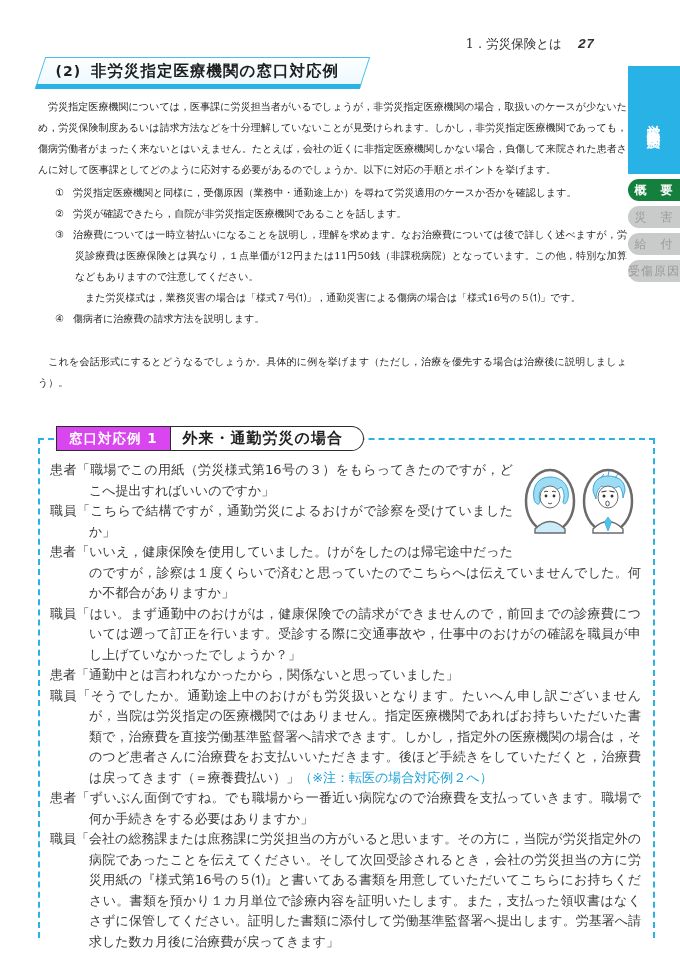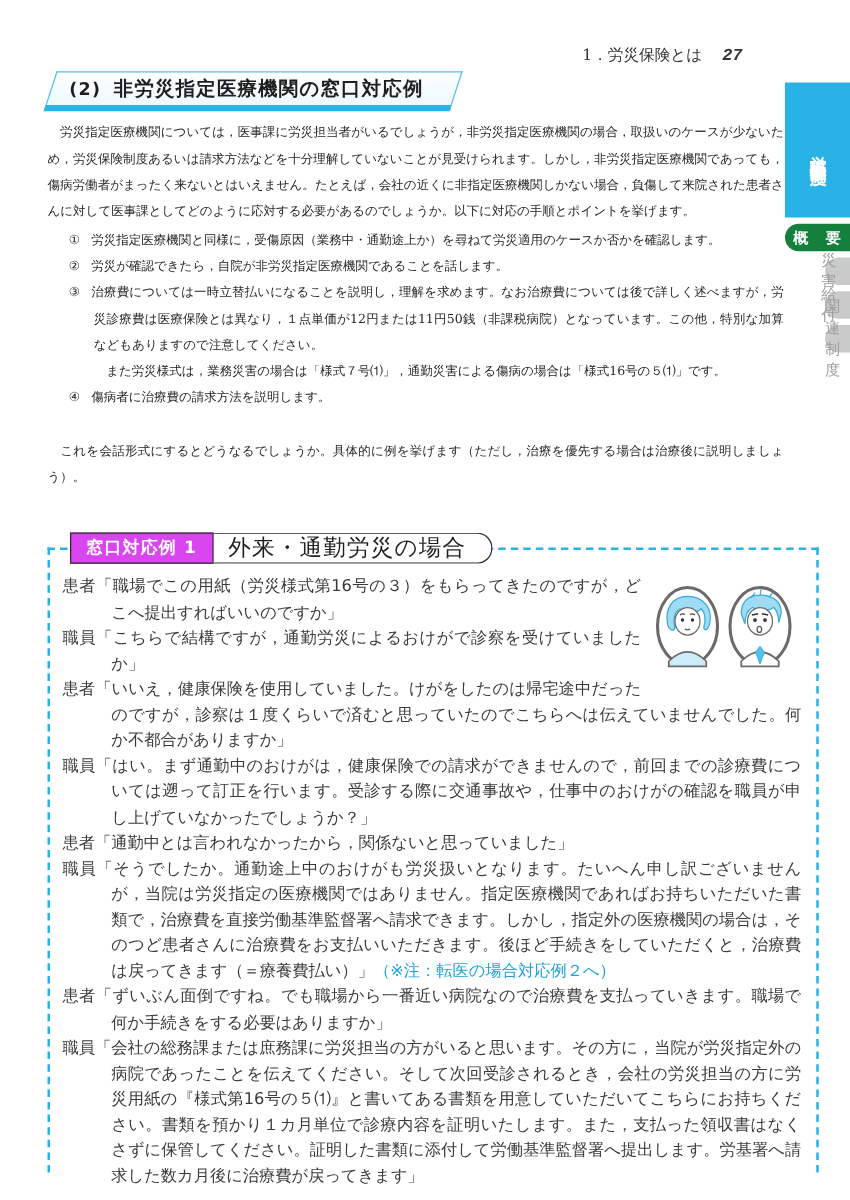--- a/index.html
+++ b/index.html
@@ -36,21 +36,21 @@
     writing-mode:vertical-rl; text-orientation:upright;
     display:flex; align-items:center; justify-content:center;
     font-size:13.5px; font-weight:bold; letter-spacing:2px;
   }
   .side-tab {
     margin-top:5px; height:22px; border-radius:11px 0 0 11px;
     display:flex; align-items:center; justify-content:center;
     font-size:12px; letter-spacing:1px;
   }
   .side-tab.active { background:#15803d; color:#ffffff; font-weight:bold; }
-  .side-tab.inactive { background:#c9caca; color:#9b9b9b;margin-left:32px; }
+  .side-tab.inactive { background:#c9caca; color:#9b9b9b; }
 
   
   .content { position:absolute; left:38px; top:96px; width:589px;
     font-family:"DejaVu Serif", serif; font-size:10px; line-height:21px;
     text-align:justify; color:#262626; }
   .steps { margin-top:2px; }
   .step { padding-left:37px; text-indent:-20px; }
   .step-num { margin-right:9px; }
   .step-sub { padding-left:37px; text-indent:0; }
   .lead { margin-top:22px; }
@@ -62,21 +62,21 @@
     padding:20px 12px 0 10px;
   }
   .dialog-head { position:absolute; top:-14px; left:16px; display:flex; }
   .dialog-label {
     background:#d946ef; color:#fff; border:1.5px solid #2a2a2a;
     font-size:13.5px; font-weight:bold; padding:2px 12px; letter-spacing:1px;
     white-space:nowrap; line-height:19px;
   }
   .dialog-title {
     background:#fff; color:#1f1f1f; border:1.5px solid #2a2a2a; border-left:none;
-    border-radius:0 13px 13px 0; font-size:18px; font-weight:normal;
+    border-radius:0 13px 13px 0; font-size:15px; font-weight:bold;
     padding:2px 20px 2px 12px; letter-spacing:1px; white-space:nowrap; line-height:19px;
   }
   .avatars { float:right; width:116px; height:78px; margin:2px 2px 6px 10px;
     display:flex; gap:4px; }
   .dlines { font-size:13px; line-height:20.5px; color:#3a3a3a; text-align:justify; }
   .dline { padding-left:39px; text-indent:-39px; }
   .speaker { letter-spacing:0; }
   .note { color:#1da2d8; }
 </style>
 </head>
@@ -95,21 +95,21 @@
         <span class="h-num">(2)</span><span>非労災指定医療機関の窓口対応例</span>
       </span>
     </span>
   </div>
 
   <div class="sidebar">
     <div class="side-title">労災保険制度</div>
     <div class="side-tab active">概　要</div>
     <div class="side-tab inactive">災　害</div>
     <div class="side-tab inactive">給　付</div>
-    <div class="side-tab inactive">関連制度</div>
+    <div class="side-tab inactive">受傷原因</div>
   </div>
 
   <div class="content">
     <p class="para">　労災指定医療機関については，医事課に労災担当者がいるでしょうが，非労災指定医療機関の場合，取扱いのケースが少ないため，労災保険制度あるいは請求方法などを十分理解していないことが見受けられます。しかし，非労災指定医療機関であっても，傷病労働者がまったく来ないとはいえません。たとえば，会社の近くに非指定医療機関しかない場合，負傷して来院された患者さんに対して医事課としてどのように応対する必要があるのでしょうか。以下に対応の手順とポイントを挙げます。</p>
     <div class="steps">
       <div class="step">
         <span class="step-num">①</span><span>労災指定医療機関と同様に，受傷原因（業務中・通勤途上か）を尋ねて労災適用のケースか否かを確認します。</span>
       </div>
       <div class="step">
         <span class="step-num">②</span><span>労災が確認できたら，自院が非労災指定医療機関であることを話します。</span>

